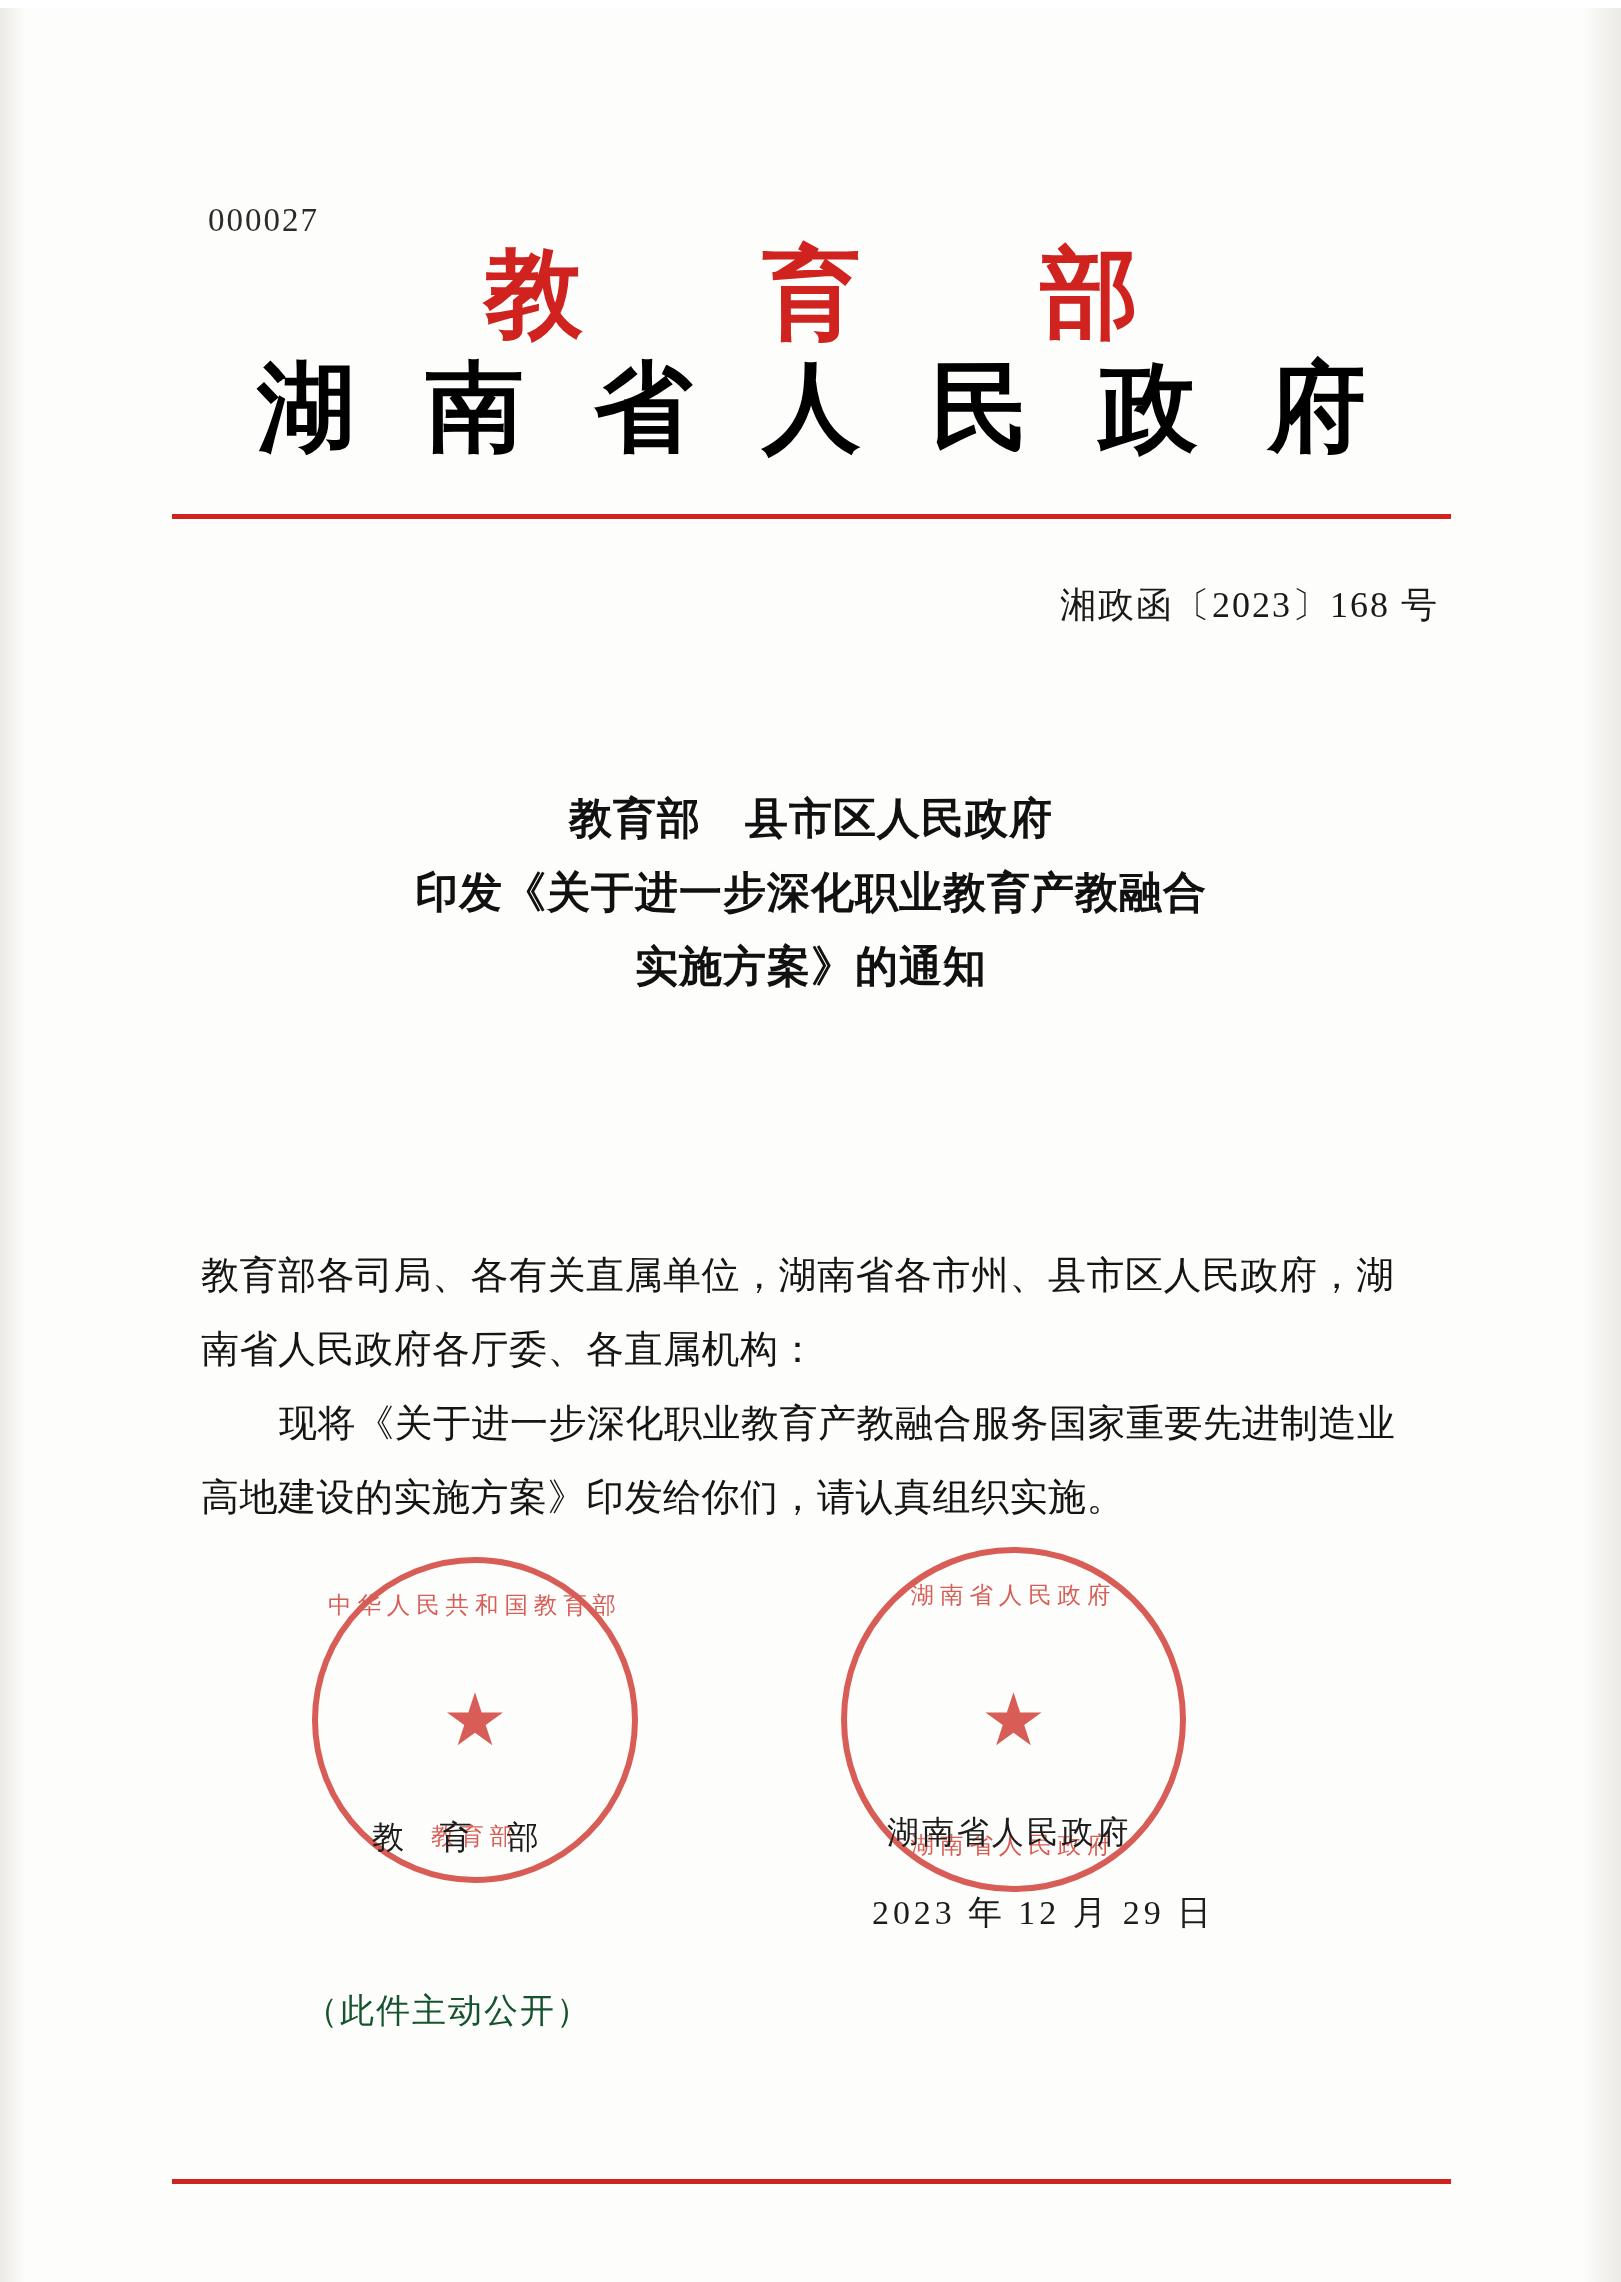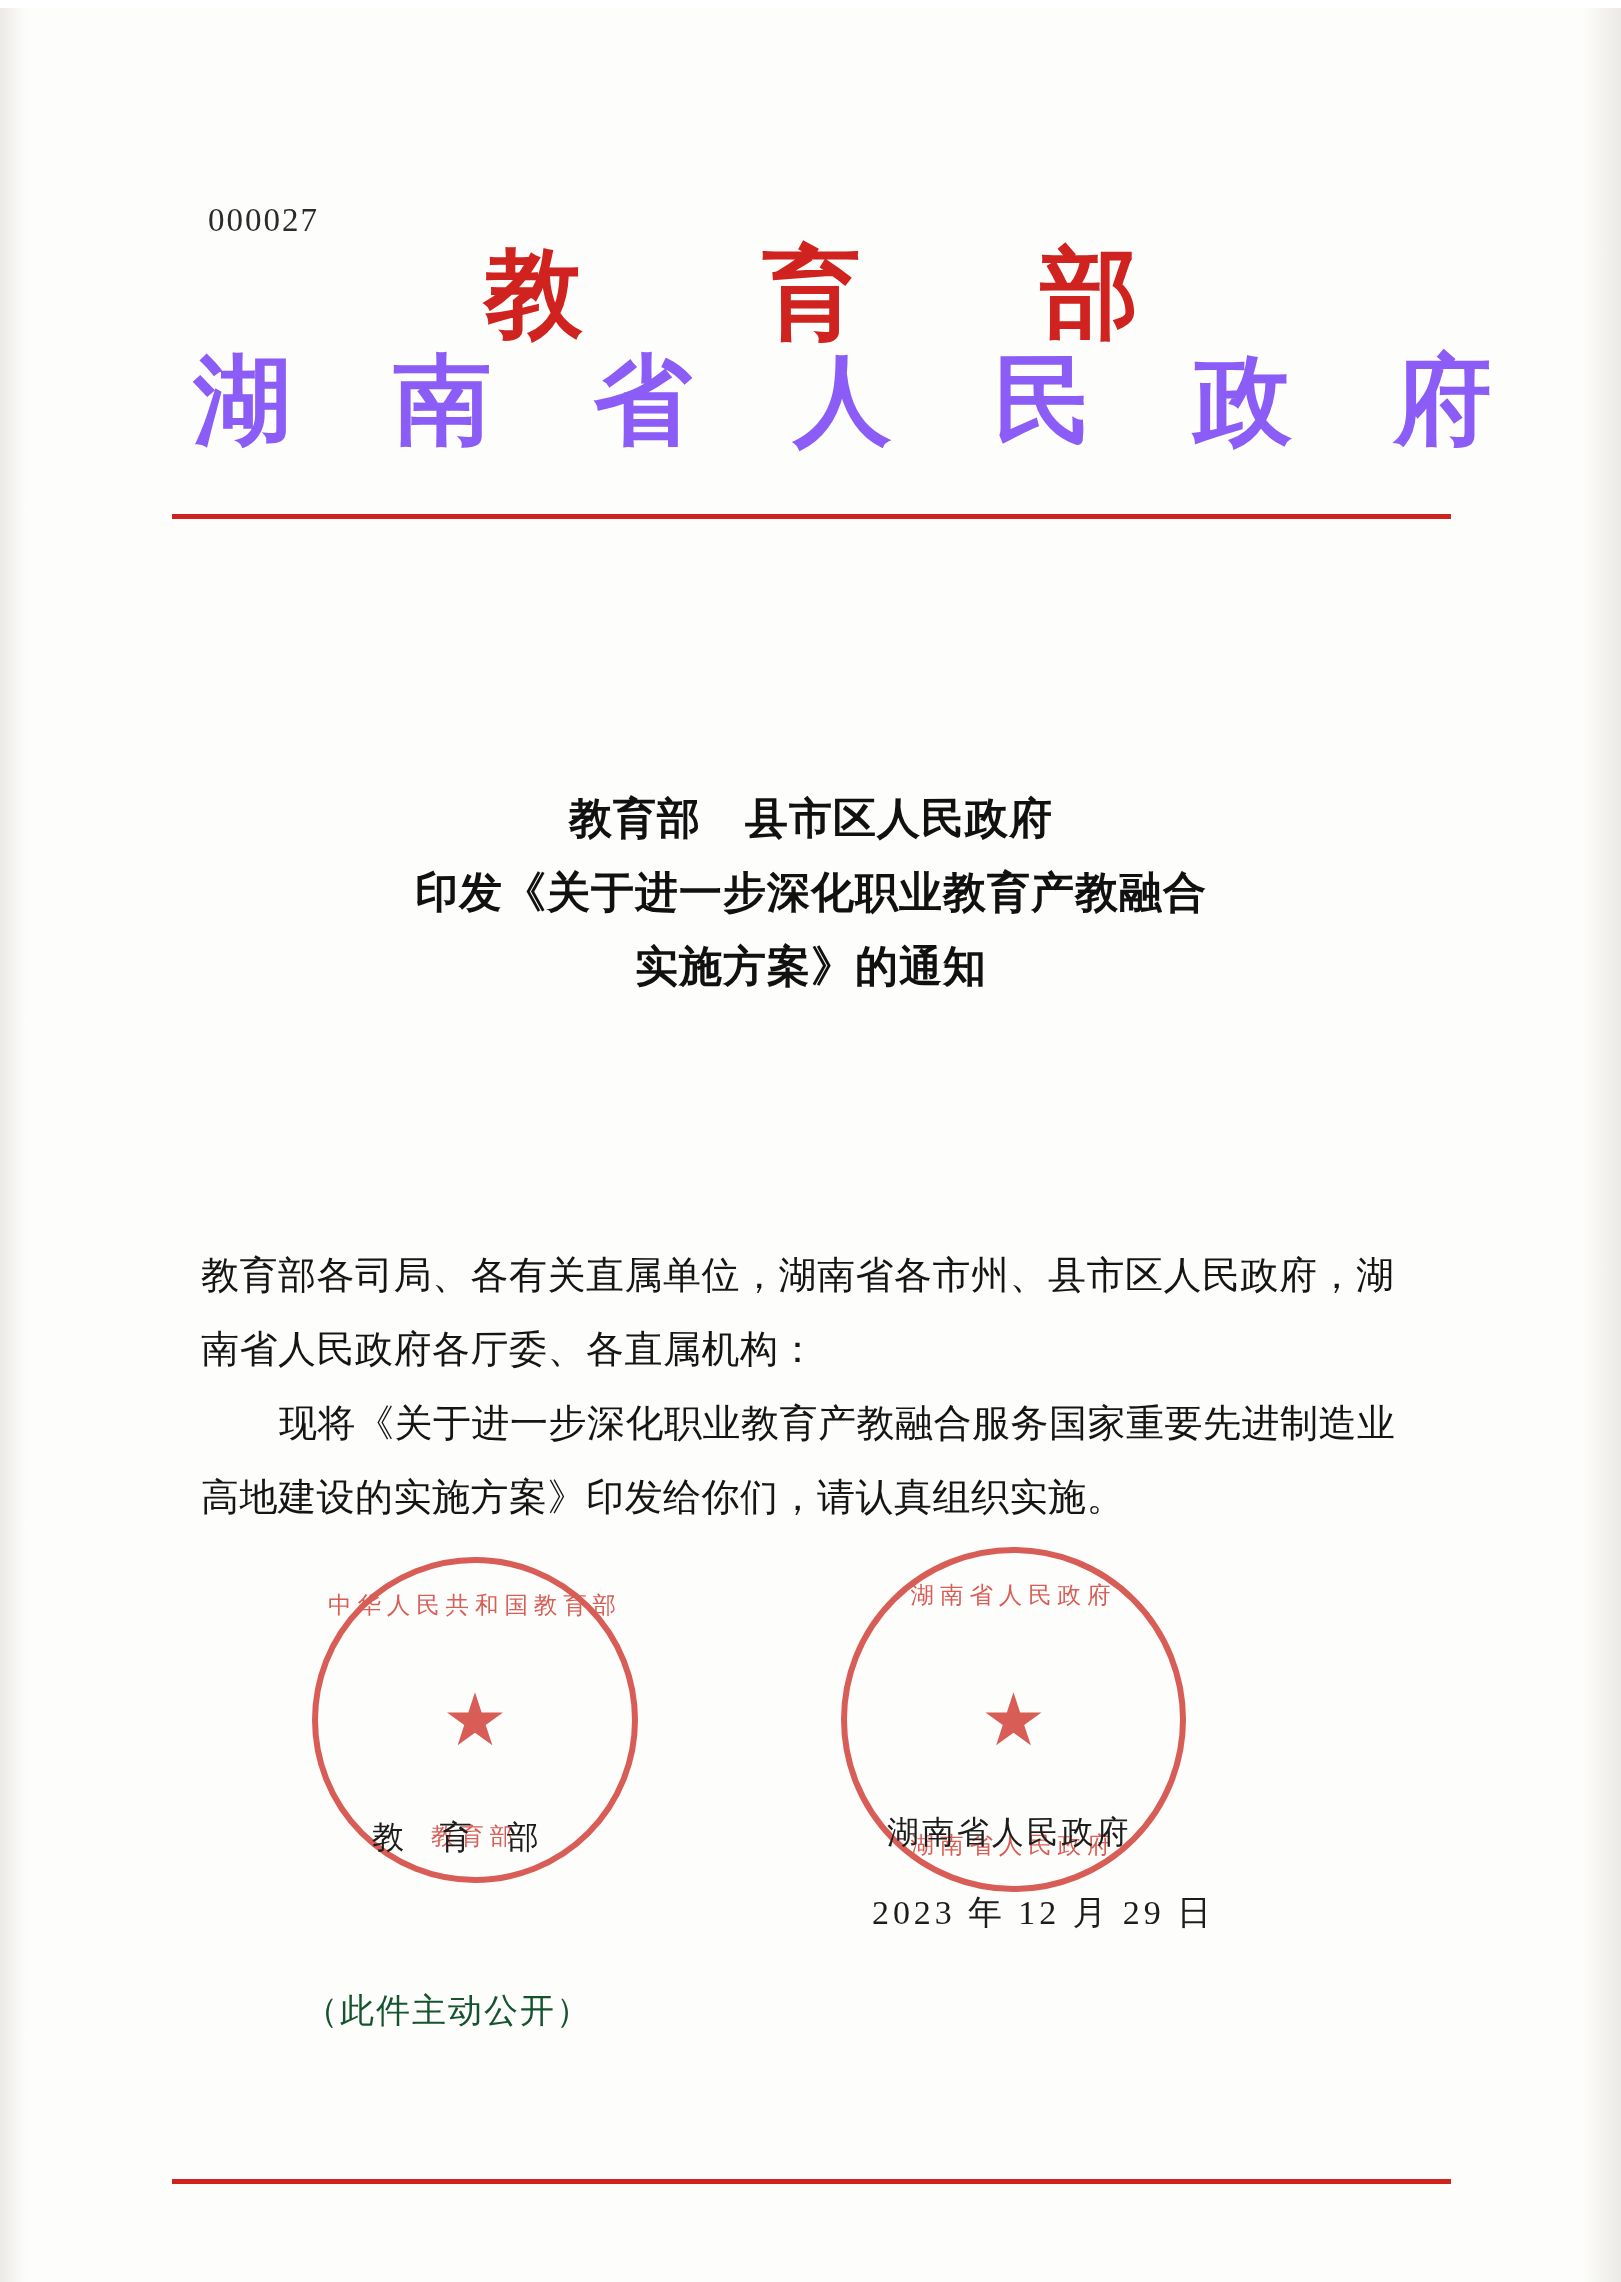--- a/index.html
+++ b/index.html
@@ -43,27 +43,27 @@
     color: #d0231f;
     font-size: 98px;
     font-weight: bold;
     letter-spacing: 73px;
     padding-left: 73px;
     line-height: 1.18;
     font-family: "DejaVu Serif", "Liberation Serif", serif;
     white-space: nowrap;
   }
   .masthead .line2 {
-    color: #8b5cf6;
+    color: #000000;
     font-size: 98px;
     font-weight: bold;
     letter-spacing: 21.6px;
     padding-left: 21.6px;
     line-height: 1.16;
-    font-family: Liberation Mono, monospace;
+    font-family: Liberation Sans, sans-serif;
     white-space: nowrap;
   }
 
   .rule-top {
     position: absolute;
     left: 172px;
     top: 506px;
     width: 1279px;
     height: 4.9px;
     background: #d0231f;
@@ -223,20 +223,21 @@
 
   <div class="serial">000027</div>
 
   <div class="masthead">
     <div class="line1">教 育 部</div>
     <div class="line2">湖 南 省 人 民 政 府</div>
   </div>
 
   <div class="rule-top"></div>
 
+  <div class="docnum">湘政函〔2023〕168 号</div>
 
   <div class="title">
     <div>教育部　县市区人民政府</div>
     <div>印发《关于进一步深化职业教育产教融合</div>
     <div>实施方案》的通知</div>
   </div>
 
   <div class="body-text">
     <p>教育部各司局、各有关直属单位，湖南省各市州、县市区人民政府，湖南省人民政府各厅委、各直属机构：</p>
     <p class="indent">现将《关于进一步深化职业教育产教融合服务国家重要先进制造业高地建设的实施方案》印发给你们，请认真组织实施。</p>

